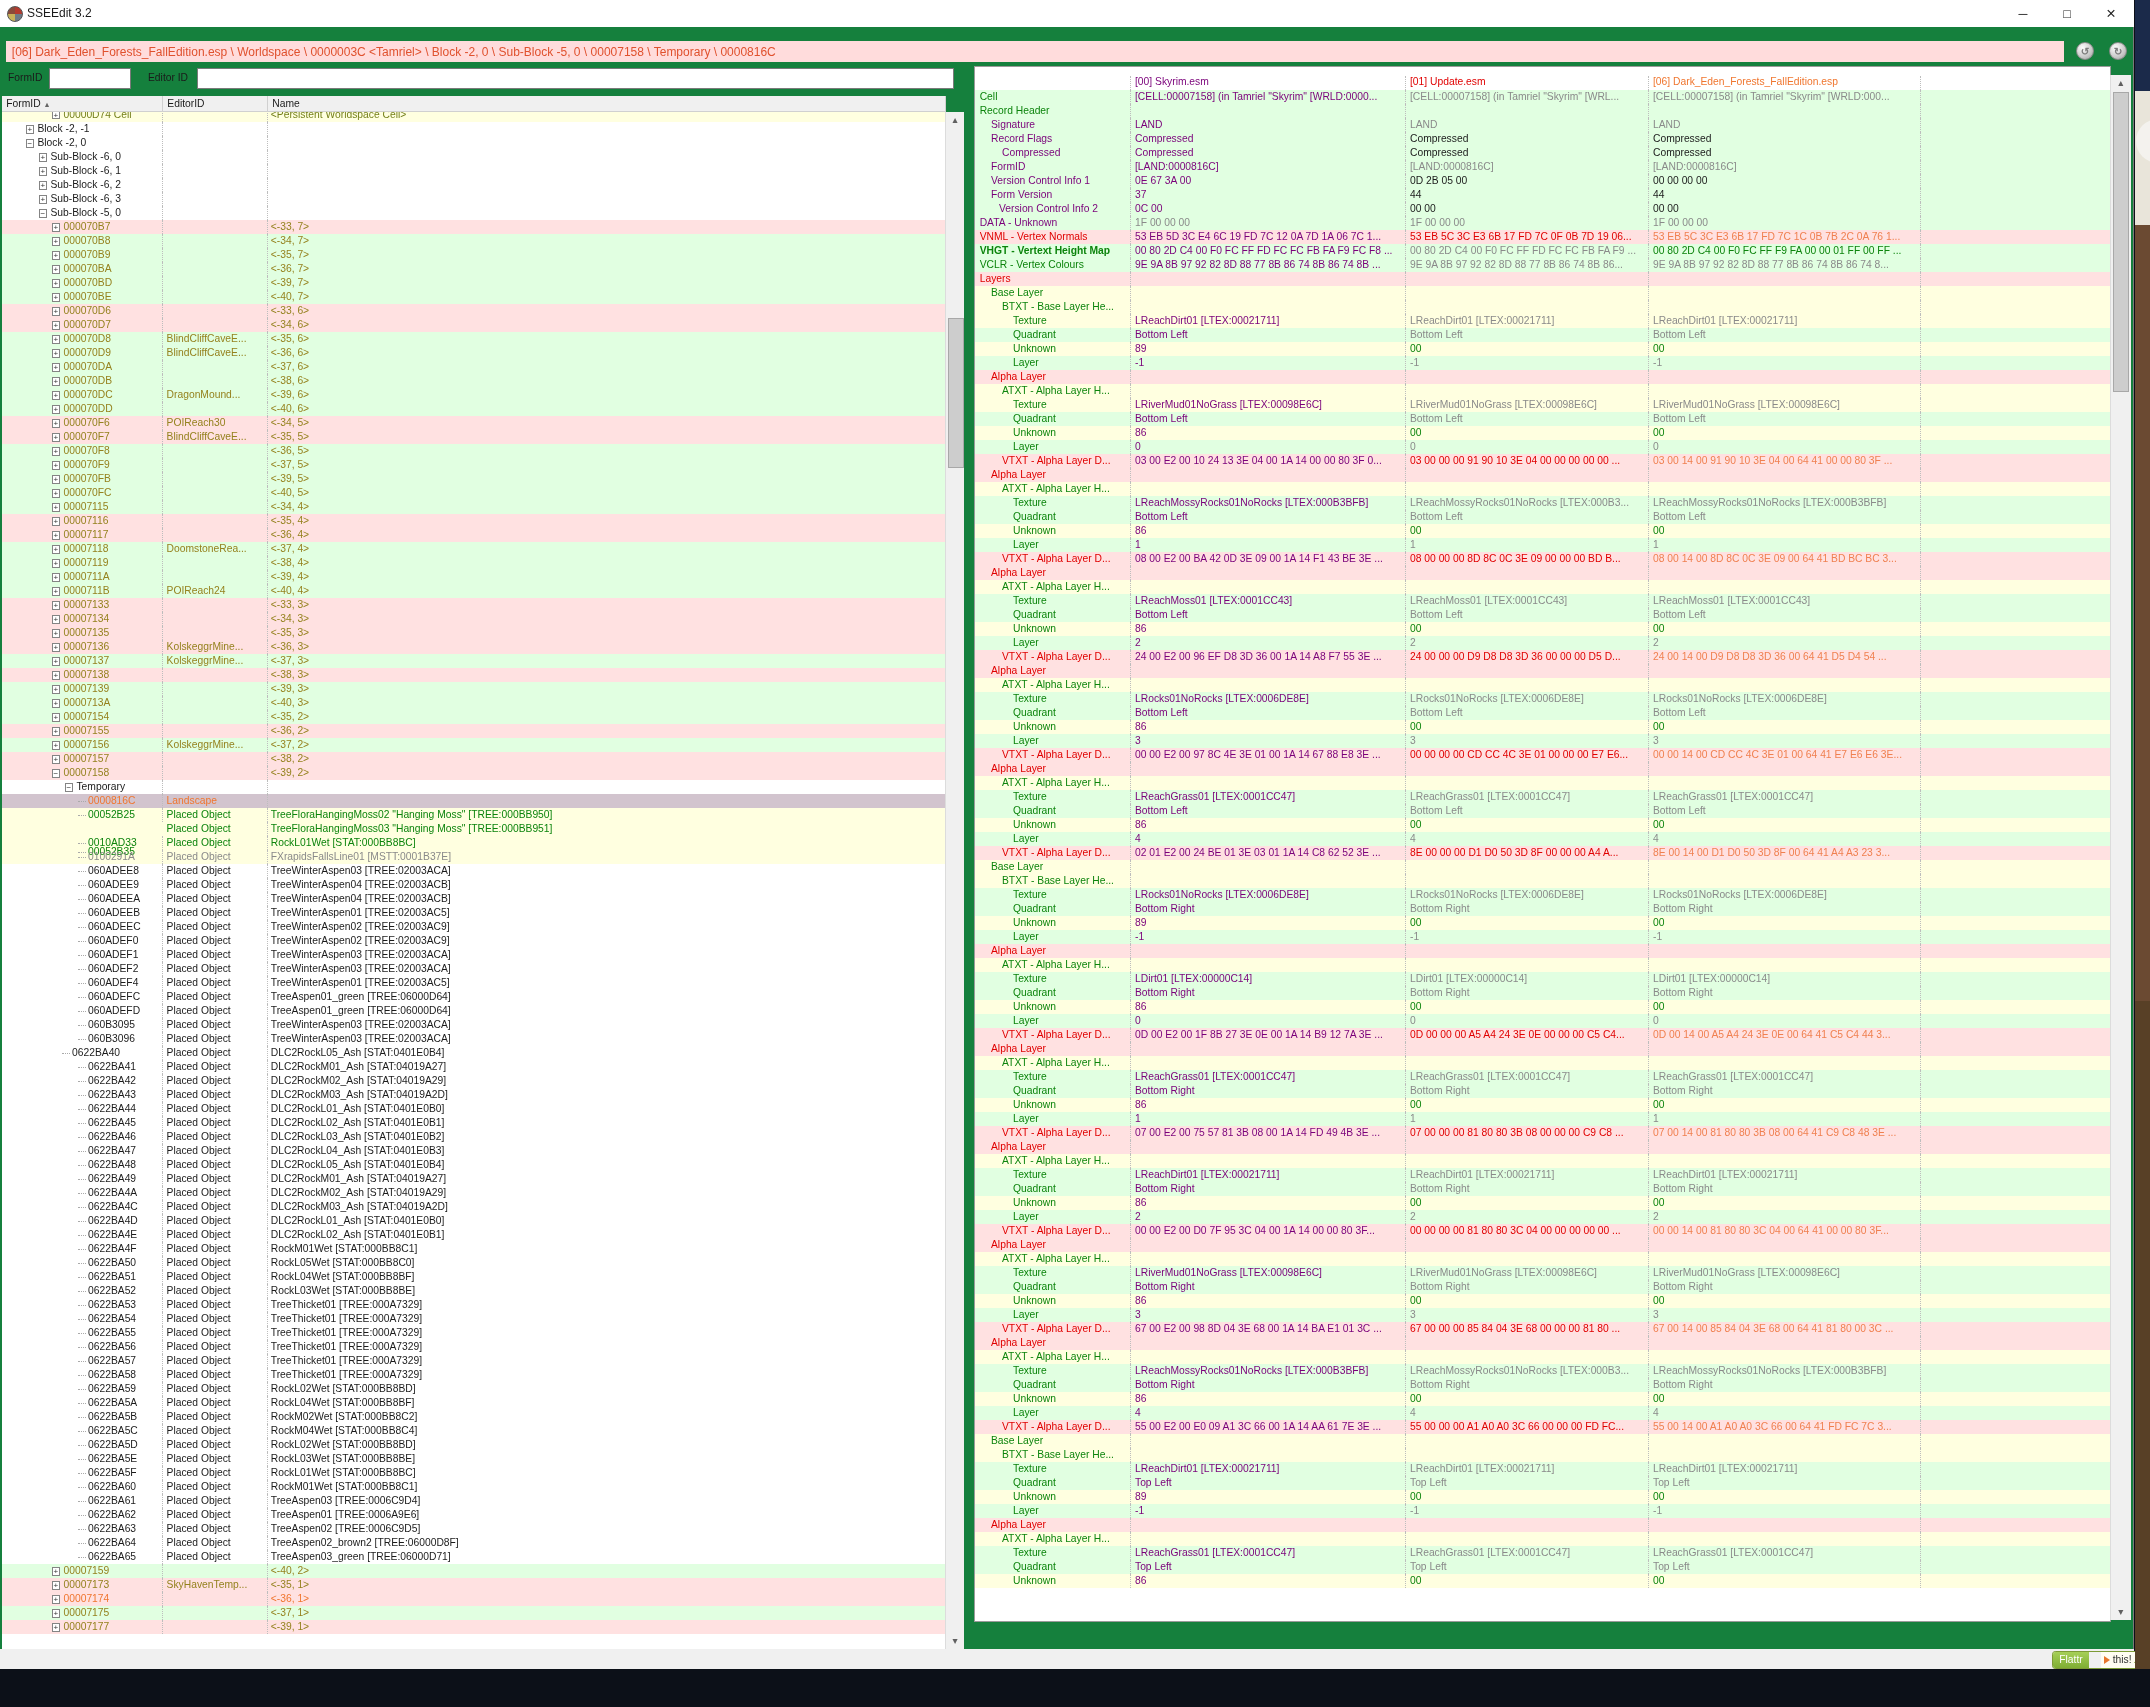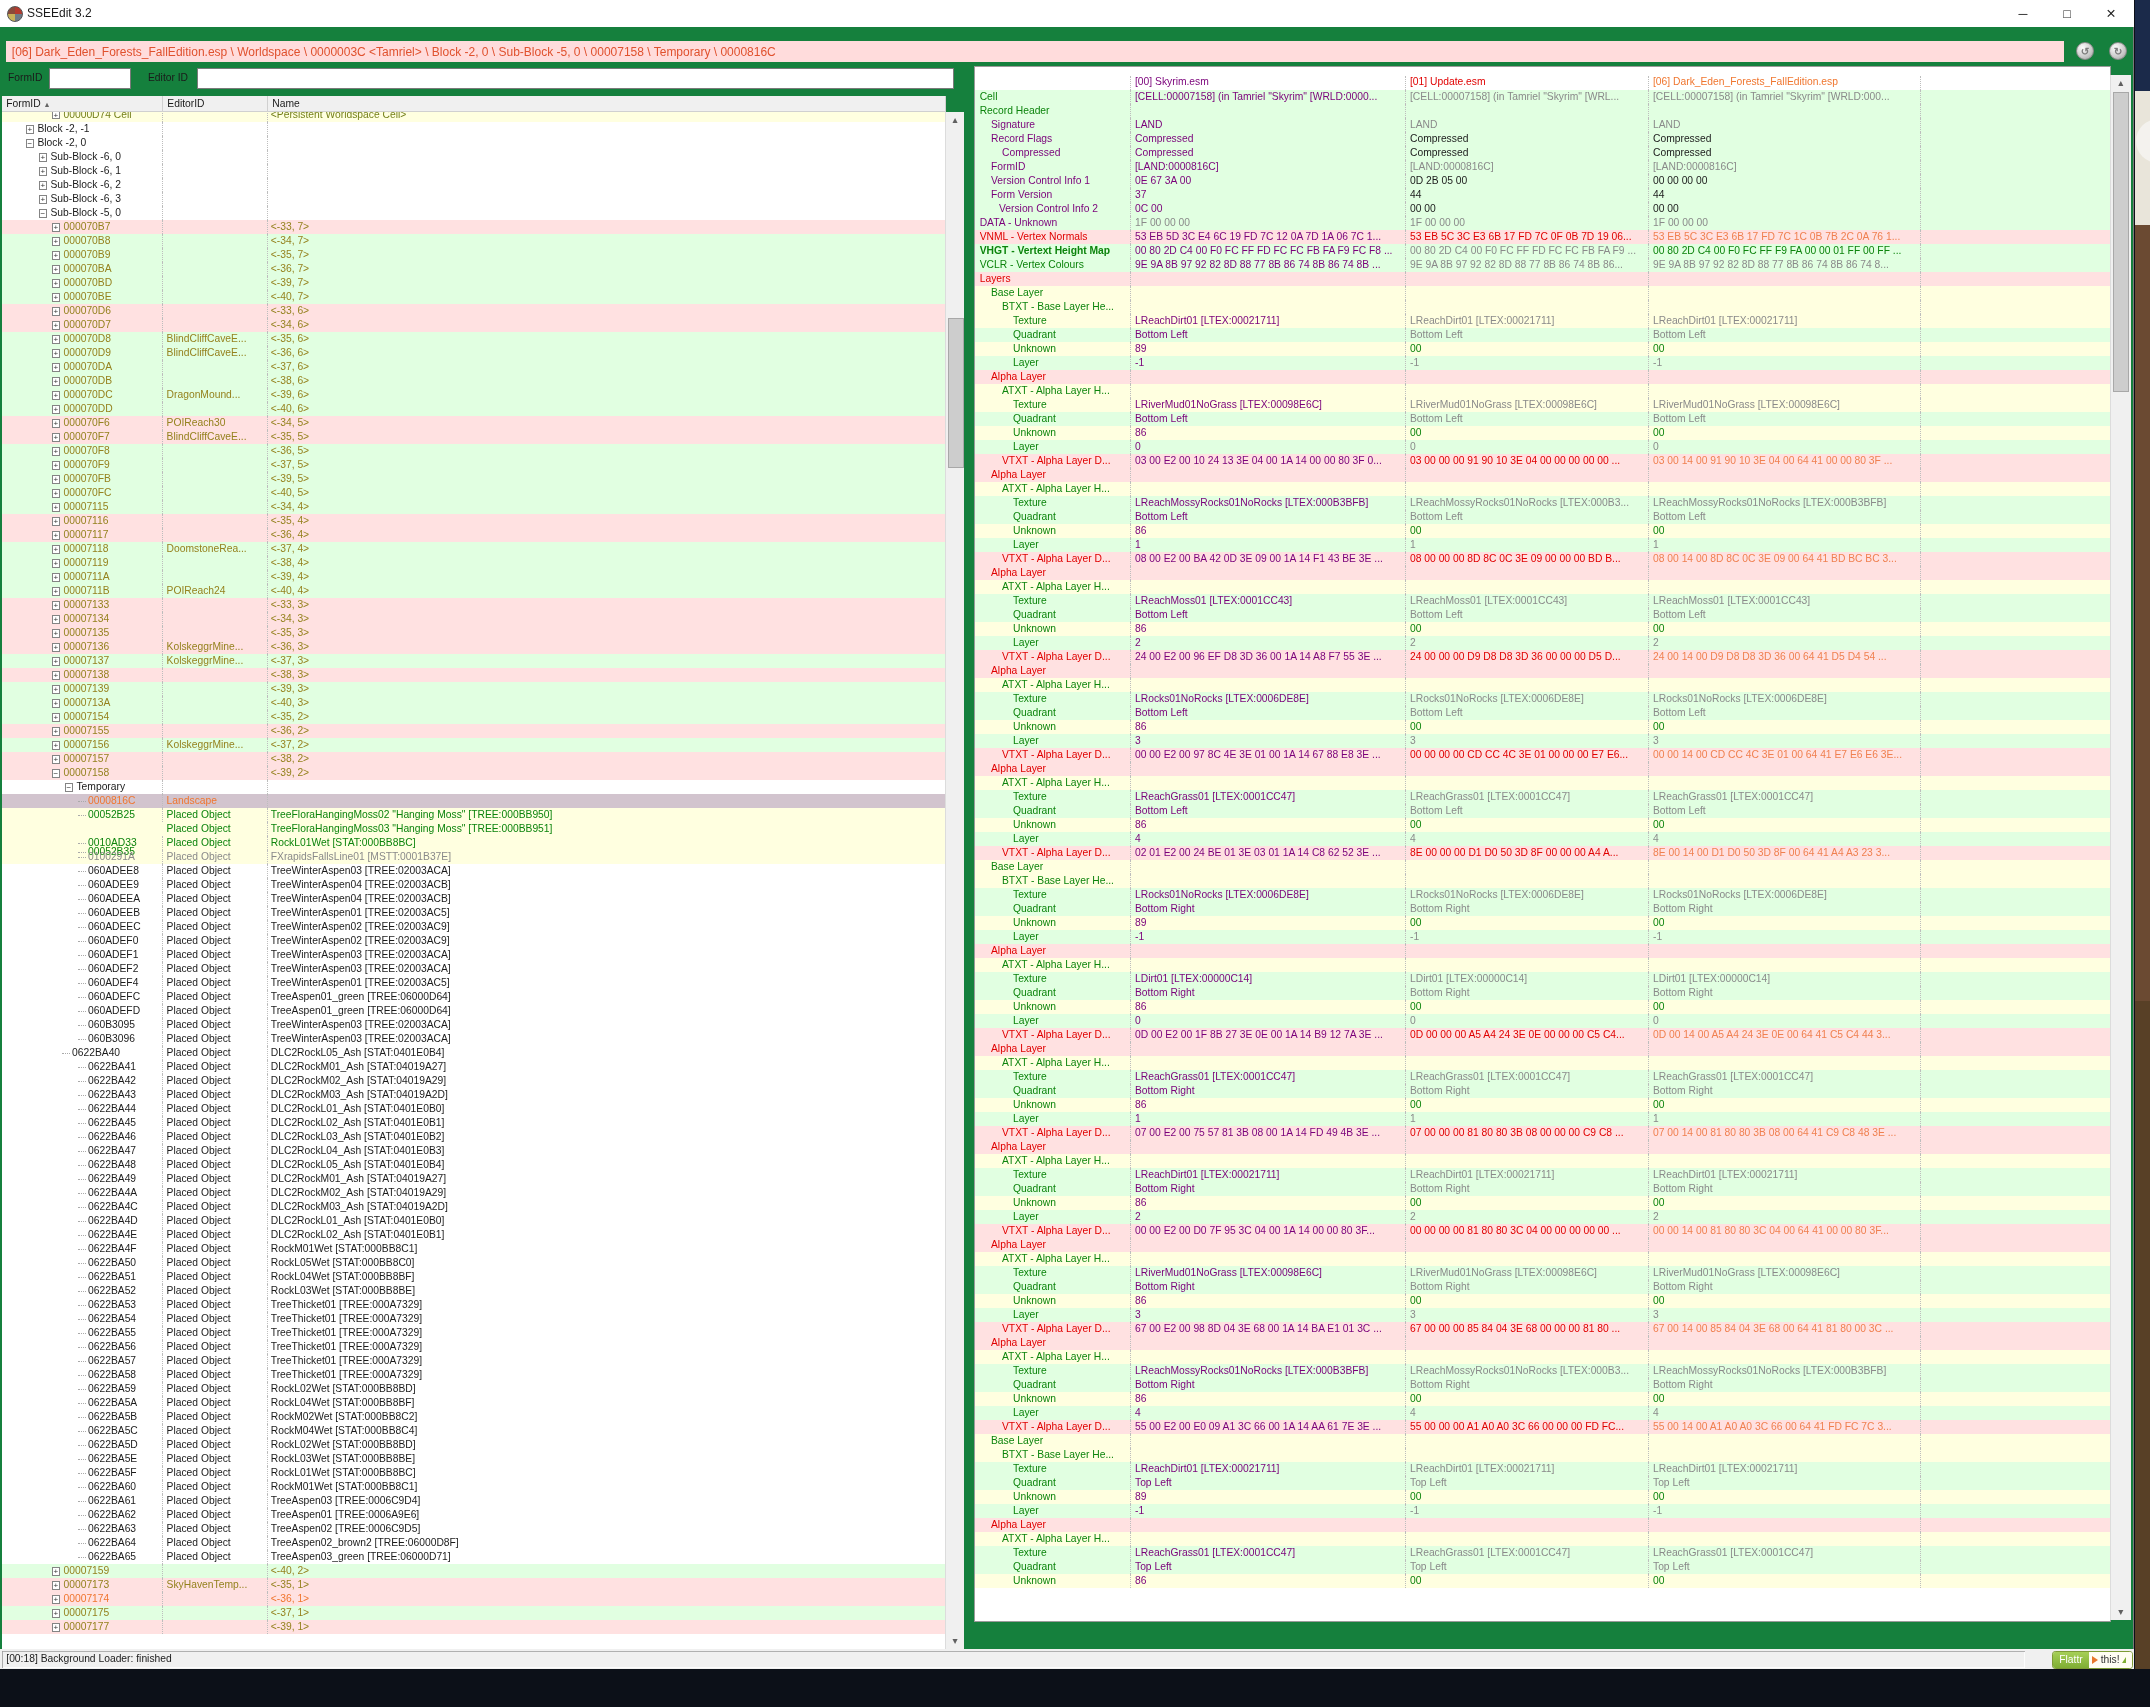--- a/index.html
+++ b/index.html
@@ -76,21 +76,21 @@
   .tab { height:20.6px; padding:3.2px 9.5px 0 9.5px; font-size:10.3px; color:#1a1a1a;
     border:0.8px solid #b0b0b0; border-bottom:none; background:#e8e8e8; margin-right:-0.8px; white-space:nowrap; }
   .tab.active { background:#fff; height:23px; font-weight:normal; }
 
   
   #statusbar { left:0; top:1649px; width:2134px; height:20.6px; background:#f0f0f0; }
   #status-cell { position:absolute; left:1.6px; top:1.6px; width:2023px; height:17.4px;
     box-shadow: inset 0.8px 0.8px 0 #9a9a9a, inset -0.8px -0.8px 0 #ffffff;
     font-size:10.3px; color:#1a1a1a; padding:2.4px 4.7px; background:#f0f0f0; }
   #flattr { position:absolute; left:2052px; top:1.6px; height:18px; display:flex; border-radius:3.2px; overflow:hidden;
-    border:0.8px solid #7d9b35; }
+    border:0.8px solid #7d9b35;gap:12px; }
   #flattr .fl { background:linear-gradient(#a6cf57,#7fae33); color:#fff; font-size:10.3px; padding:2.4px 6.3px; }
   #flattr .fr { background:#fffdf2; color:#333; font-size:10.3px; padding:2.4px 6.3px 2.4px 3.2px; display:flex; align-items:center; }
   .flagicon { display:inline-block; width:0; height:0; border-left:6.3px solid #e8762c;
     border-top:4px solid transparent; border-bottom:4px solid transparent; margin-right:2.4px; }
   .chart-up { display:inline-block; width:0; height:0; border-left:4.7px solid transparent;
     border-bottom:6.3px solid #7fae33; margin-left:2.4px; }
 
   
   #taskbar { left:0; top:1669px; width:2151px; height:38px; background:#0c1018; }
 
@@ -1786,21 +1786,20 @@
         <div class="tab active">View</div>
         <div class="tab">Referenced By (1)</div>
         <div class="tab">Messages</div>
         <div class="tab">Information</div>
         <div class="tab">Weapon Spreadsheet</div>
         <div class="tab">Armor Spreadsheet</div>
         <div class="tab">Ammunition Spreadsheet</div>
       </div>
 
     <div id="statusbar" class="abs">
-      <div id="status-cell">[00:18] Background Loader: finished</div>
       <div id="flattr">
         <div class="fl">Flattr</div>
         <div class="fr">
             <span class="flagicon"></span>
             <span>this!</span>
             <span class="chart-up"></span>
           </div>
       </div>
     </div>
   </div>

